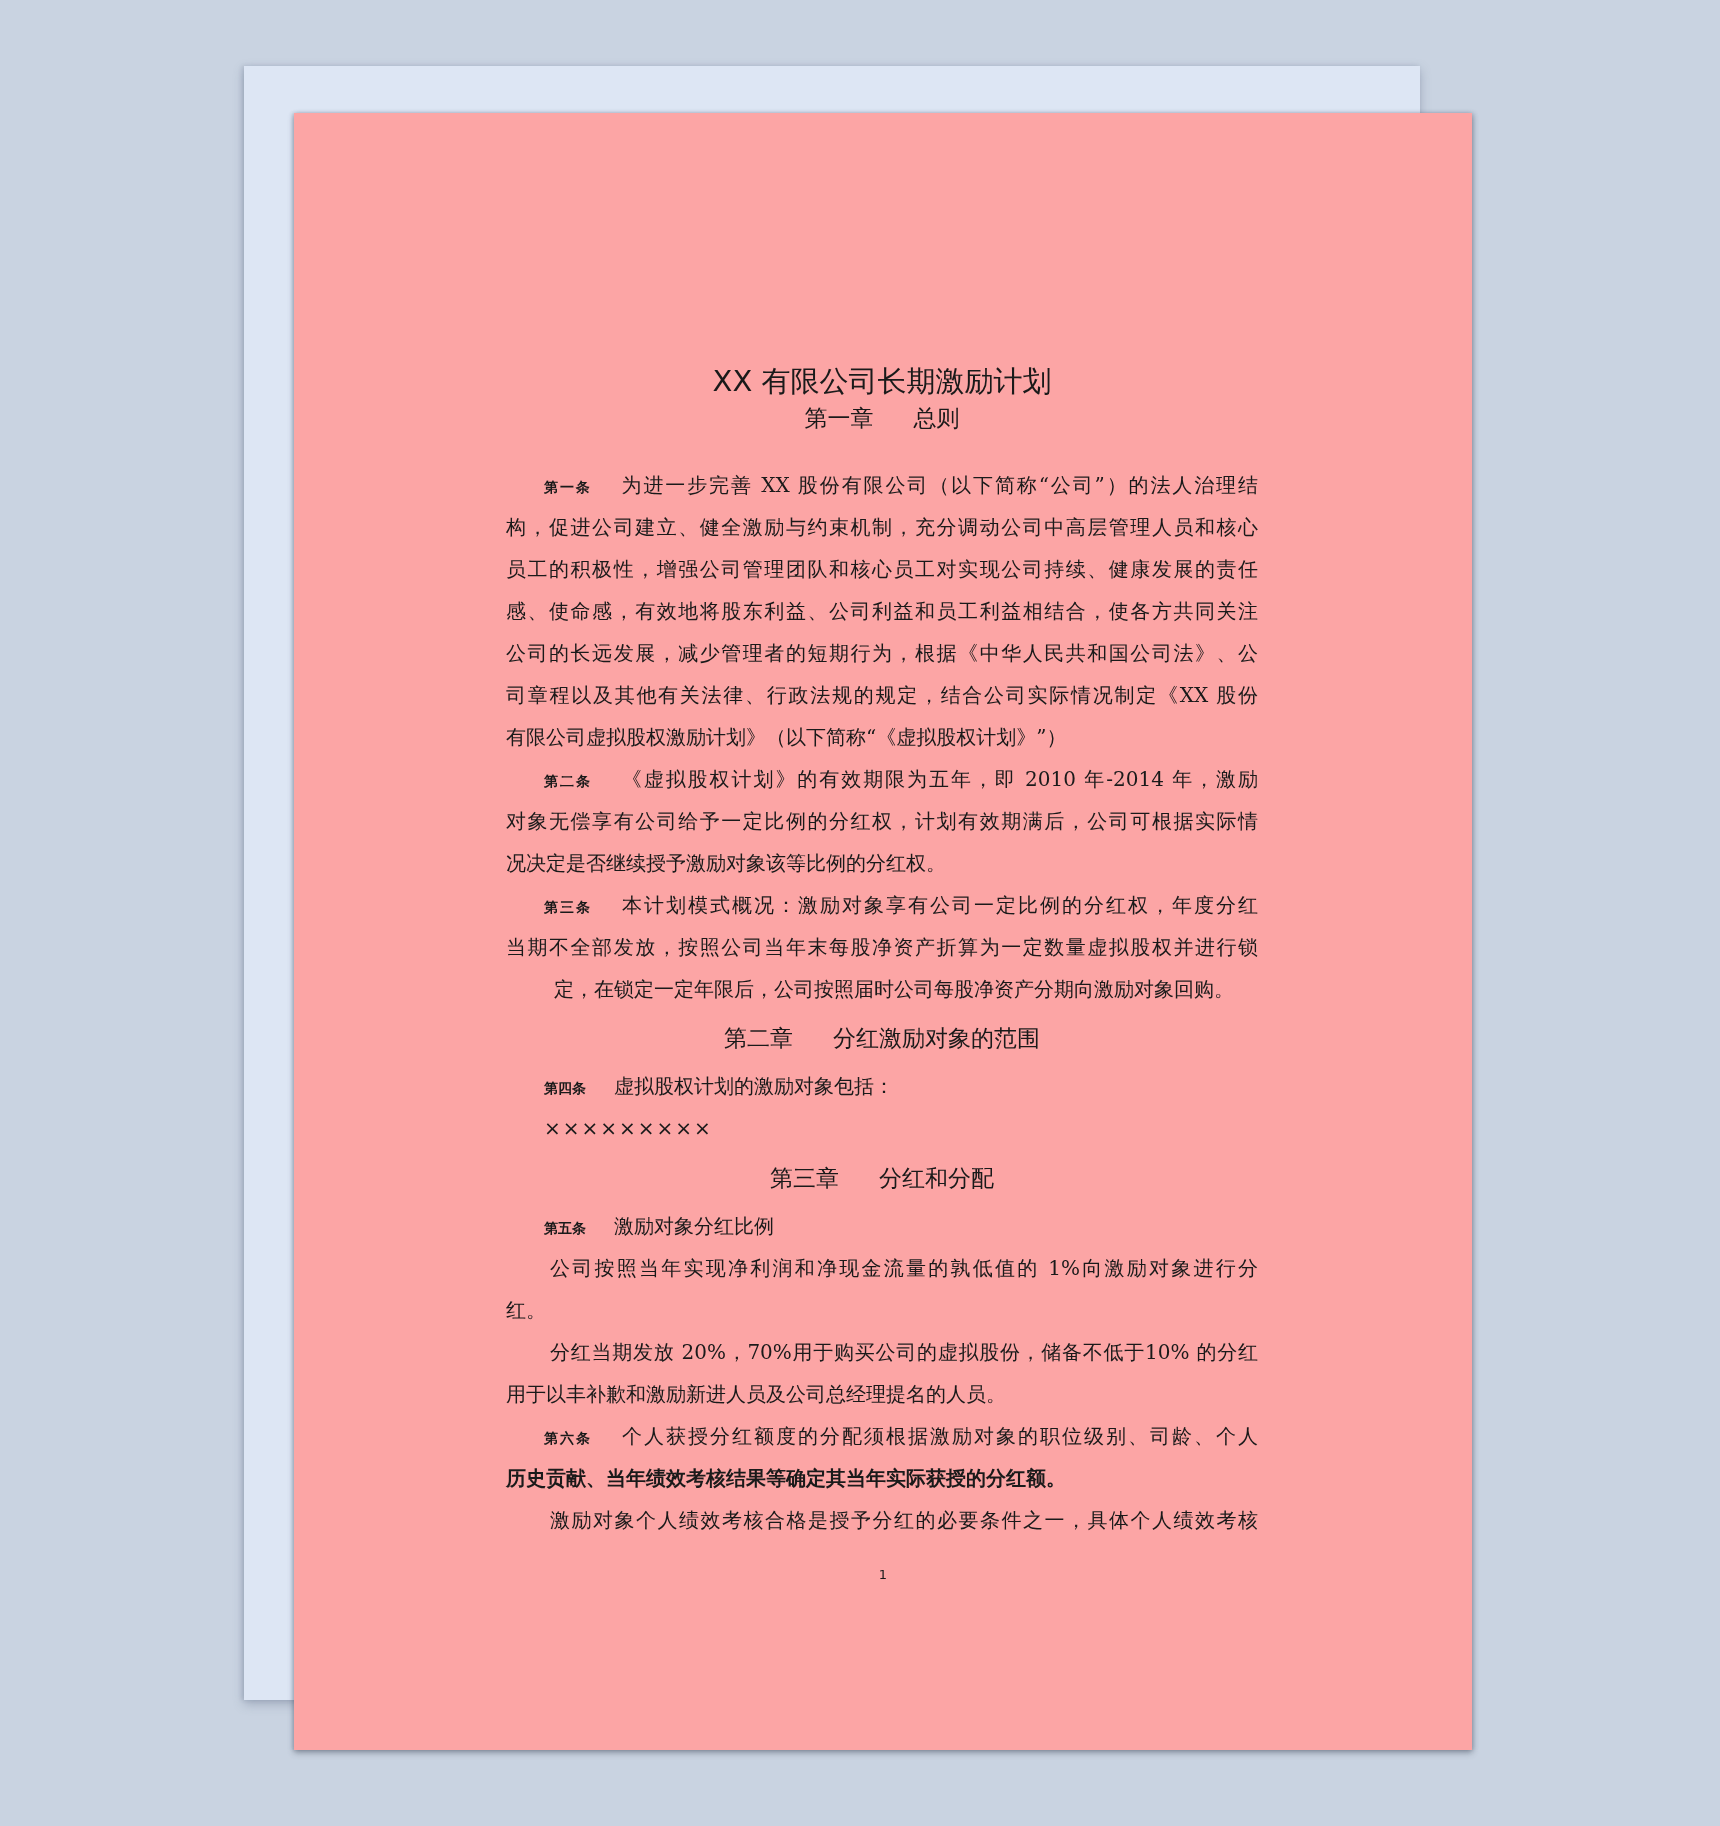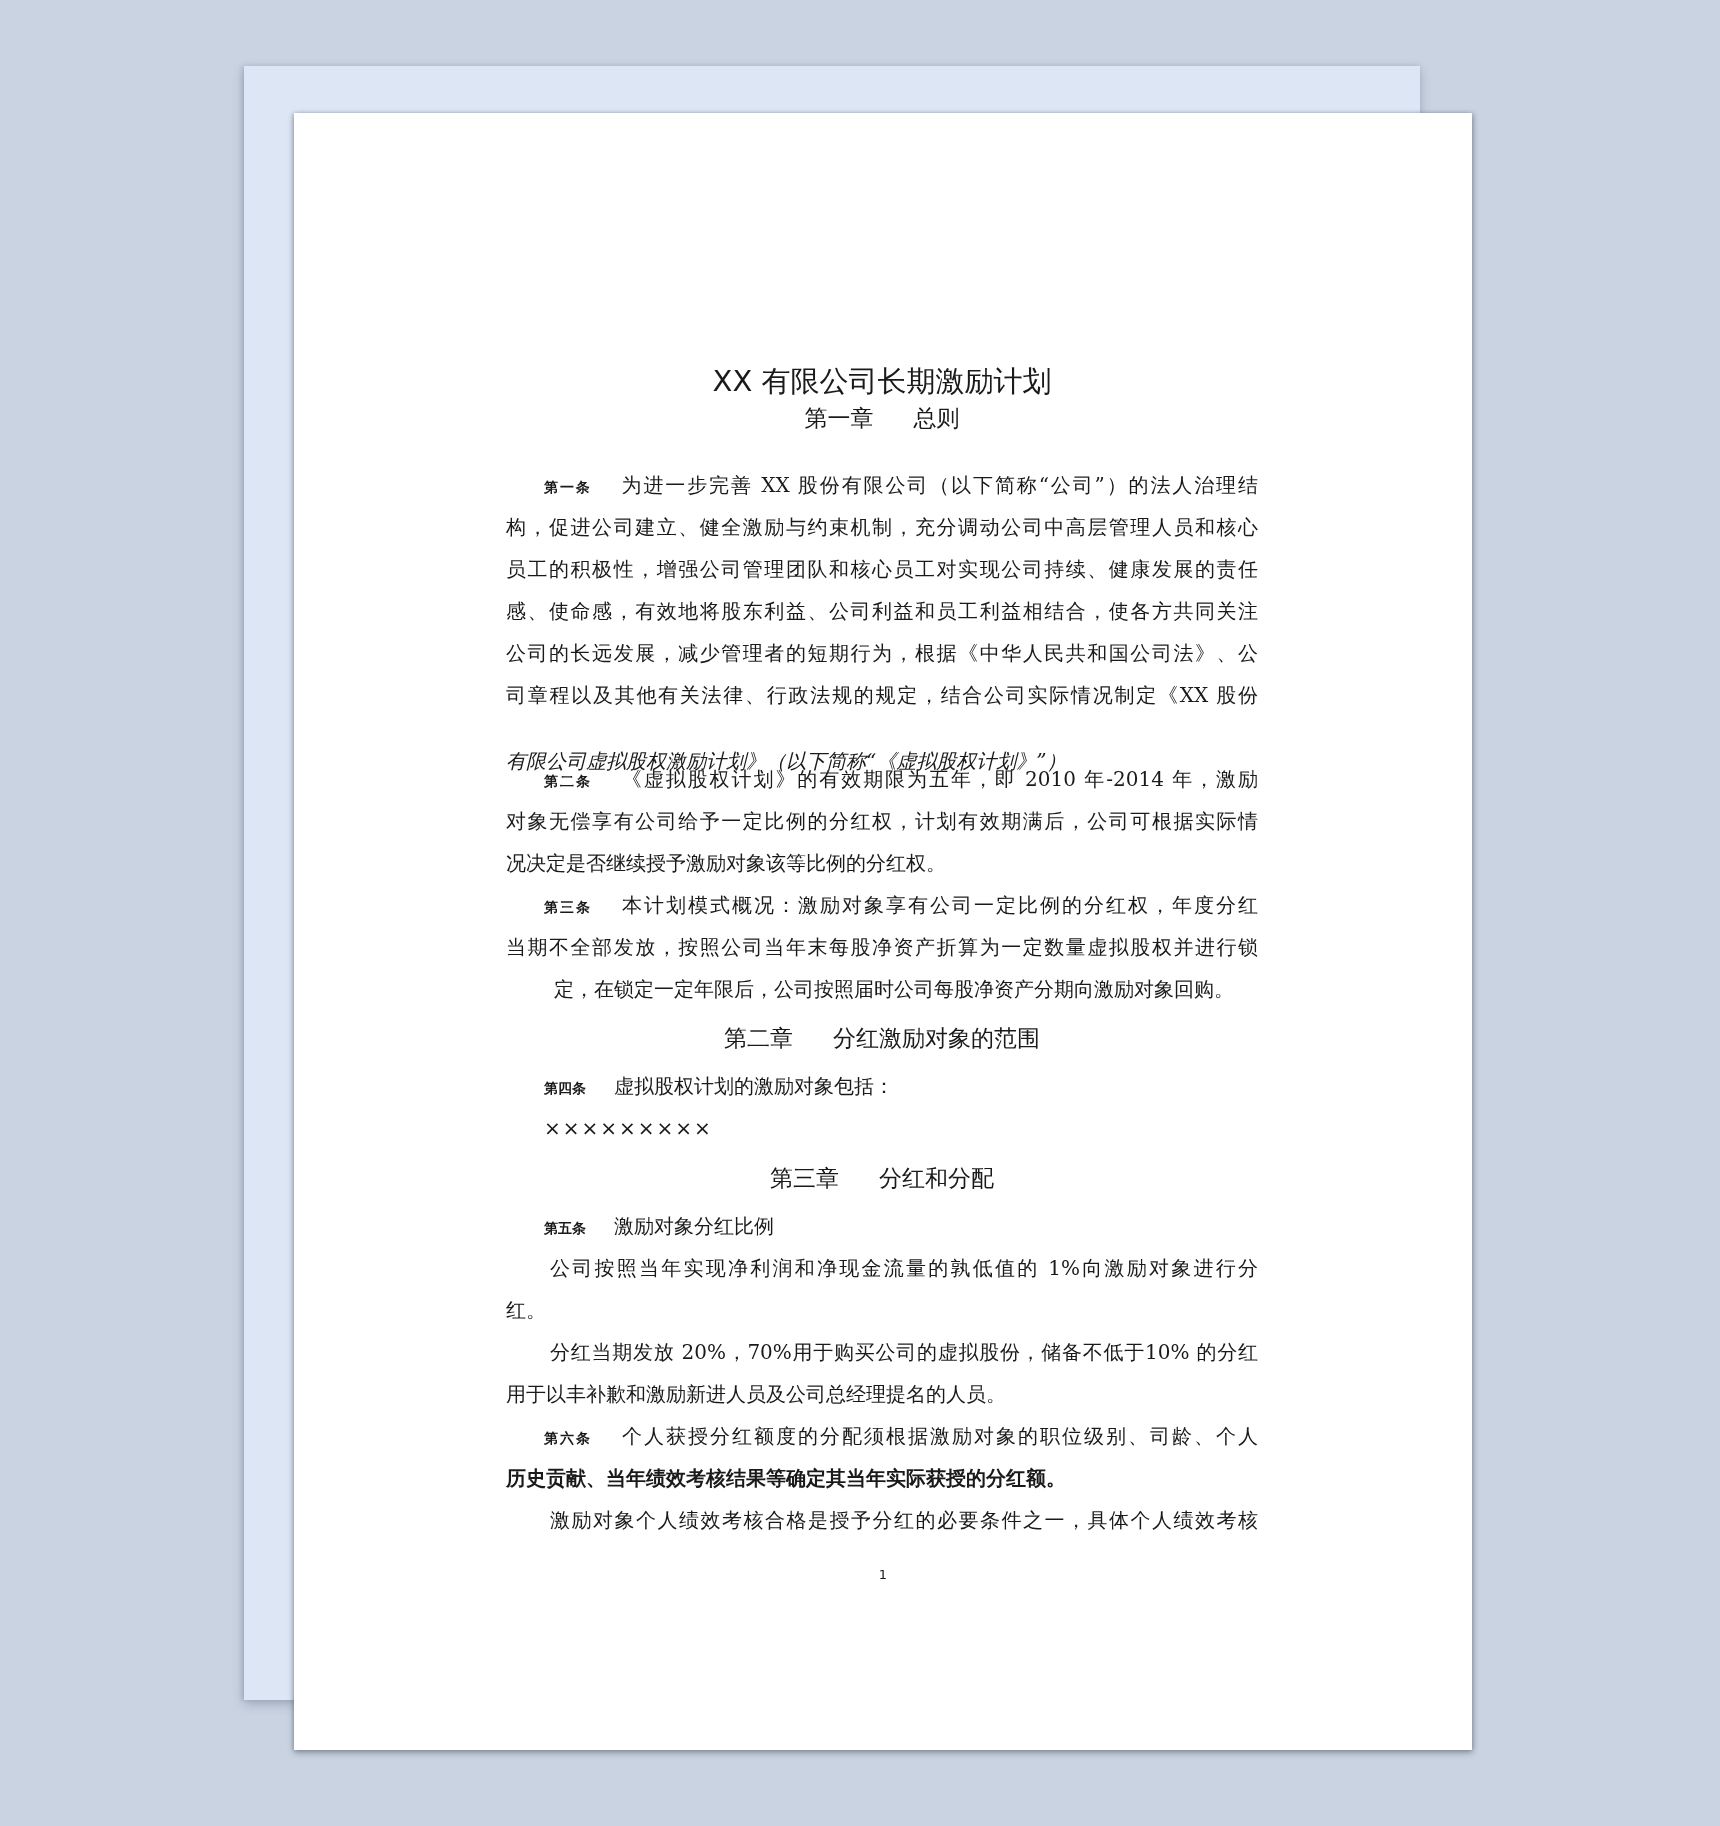--- a/index.html
+++ b/index.html
@@ -15,21 +15,21 @@
       position: absolute;
       left: 244px; top: 66px;
       width: 1176px; height: 1634px;
       background: #dde6f4;
       box-shadow: 0 4px 10px rgba(80,95,120,0.35), -2px 0 4px rgba(80,95,120,0.18);
     }
     .front-page {
       position: absolute;
       left: 294px; top: 113px;
       width: 1178px; height: 1637px;
-      background: #ffffff;
+      background: #fca5a5;
       box-shadow: 0 3px 6px rgba(70,80,90,0.45), 2px 0 4px rgba(80,95,120,0.25), -2px 0 3px rgba(80,95,120,0.18);
     }
     .content {
       position: absolute;
       left: 212px; top: 0;
       width: 752px;
     }
     .line {
       position: absolute;
       left: 0;
@@ -86,21 +86,21 @@
     <div class="line center title" style="top:247px;">XX 有限公司长期激励计划</div>
 
     <div class="line center chapter" style="top:284px;"><span>第一章</span><span class="gap"></span><span>总则</span></div>
 
     <div class="line indent" style="top:351px;"><span class="label">第一条</span><span class="label-gap"></span><span>为进一步完善 XX 股份有限公司（以下简称“公司”）的法人治理结</span></div>
     <div class="line" style="top:393px;">构，促进公司建立、健全激励与约束机制，充分调动公司中高层管理人员和核心</div>
     <div class="line" style="top:435px;">员工的积极性，增强公司管理团队和核心员工对实现公司持续、健康发展的责任</div>
     <div class="line" style="top:477px;">感、使命感，有效地将股东利益、公司利益和员工利益相结合，使各方共同关注</div>
     <div class="line" style="top:519px;">公司的长远发展，减少管理者的短期行为，根据《中华人民共和国公司法》、公</div>
     <div class="line" style="top:561px;">司章程以及其他有关法律、行政法规的规定，结合公司实际情况制定《XX 股份</div>
-    <div class="line last" style="top:627px;font-style:italic;">有限公司虚拟股权激励计划》（以下简称“《虚拟股权计划》”）</div>
+    <div class="line last" style="top:603px;">有限公司虚拟股权激励计划》（以下简称“《虚拟股权计划》”）</div>
 
     <div class="line indent" style="top:645px;"><span class="label">第二条</span><span class="label-gap"></span><span>《虚拟股权计划》的有效期限为五年，即 2010 年-2014 年，激励</span></div>
     <div class="line" style="top:687px;">对象无偿享有公司给予一定比例的分红权，计划有效期满后，公司可根据实际情</div>
     <div class="line last" style="top:729px;">况决定是否继续授予激励对象该等比例的分红权。</div>
 
     <div class="line indent" style="top:771px;"><span class="label">第三条</span><span class="label-gap"></span><span>本计划模式概况：激励对象享有公司一定比例的分红权，年度分红</span></div>
     <div class="line" style="top:813px;">当期不全部发放，按照公司当年末每股净资产折算为一定数量虚拟股权并进行锁</div>
     <div class="line last" style="top:855px;margin-left:48px;">定，在锁定一定年限后，公司按照届时公司每股净资产分期向激励对象回购。</div>
 
     <div class="line center chapter" style="top:904px;"><span>第二章</span><span class="gap"></span><span>分红激励对象的范围</span></div>

